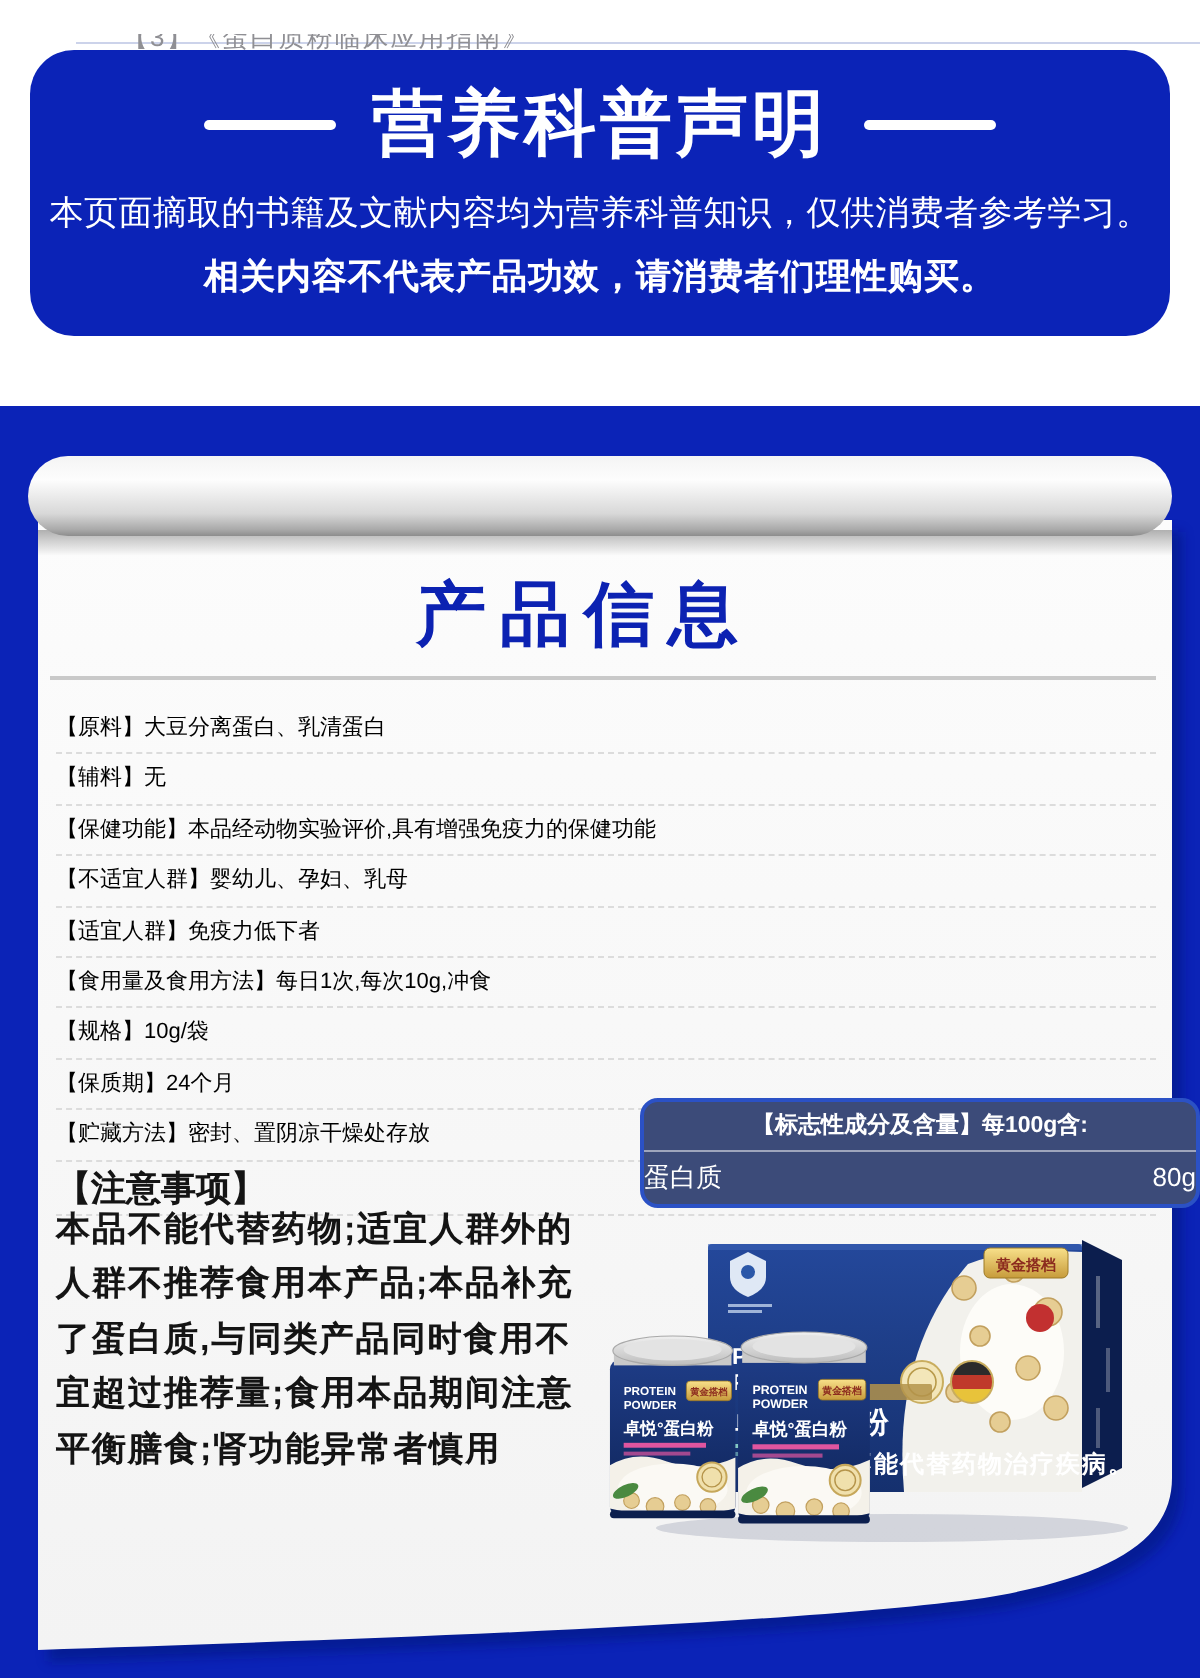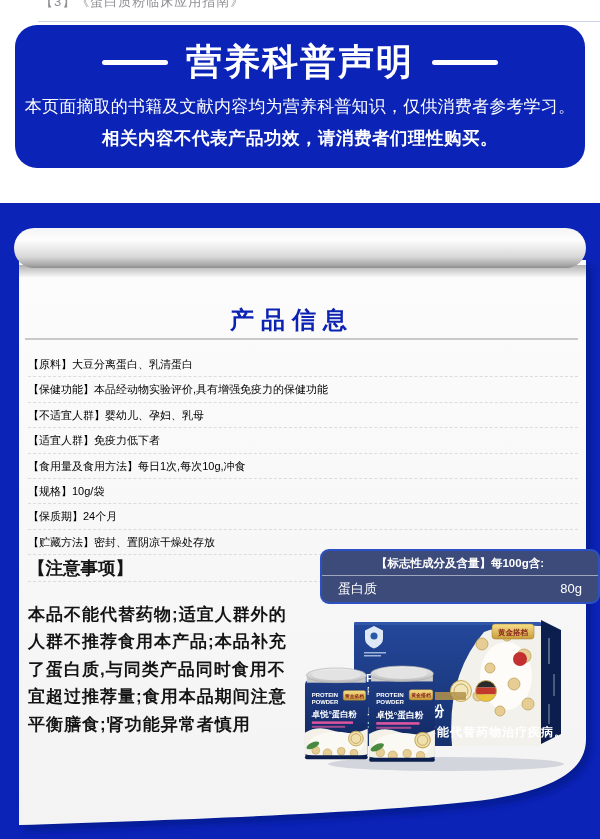--- a/index.html
+++ b/index.html
@@ -1,53 +1,53 @@
 <!DOCTYPE html>
 <html><head>
 <meta charset="utf-8">
 <style>
   * { margin:0; padding:0; box-sizing:border-box; }
   html,body { background:#ffffff; }
   body { font-family:"Liberation Sans","DejaVu Sans",sans-serif; }
   .page { position:relative; width:600px; height:839px; overflow:hidden; background:#ffffff; margin:0 auto; }
 
   
-  .top-ref-clip { position:absolute; top:0; left:0; right:0; height:11px; overflow:hidden; z-index:3; }
+  .top-ref-clip { position:absolute; top:17px; left:0; right:0; height:11px; overflow:hidden; z-index:3;padding-left:21px; }
   .top-ref-clip span { display:block; margin-top:-7px; padding-left:40px; font-size:13px; color:#8f8f94; letter-spacing:1px; }
   .top-hairline { position:absolute; top:21px; left:38px; right:0; height:1px; background:#ccd3ea; z-index:1; }
 
   
   .banner { position:absolute; left:15px; top:25px; width:570px; height:143px;
             background:#0b23b7; border-radius:22px; z-index:2;
             display:flex; flex-direction:column; align-items:center; padding-top:13px; }
   .banner-title-row { display:flex; align-items:center; justify-content:center; height:48px; }
   .banner-title { color:#ffffff; font-size:36px; font-weight:bold; letter-spacing:2px; line-height:48px; }
   .dash { display:inline-block; width:66px; height:5px; border-radius:3px; background:#ffffff; margin:0 18px; }
   .banner-line1 { margin-top:9px; color:#ffffff; font-size:17px; letter-spacing:0.2px; white-space:nowrap; }
   .banner-line2 { margin-top:8px; color:#ffffff; font-size:17.5px; font-weight:bold; letter-spacing:0.5px; white-space:nowrap; }
 
   
   .blue-area { position:absolute; left:0; top:203px; width:600px; height:636px; z-index:1; }
 
   
-  .card-title { position:absolute; top:304px; left:0; width:584px; text-align:center;
-                color:#0c22b2; font-size:24px; font-weight:bold; letter-spacing:7px; z-index:4; }
+  .card-title { position:absolute; top:284px; left:0; width:584px; text-align:center;
+                color:#0c22b2; font-size:35px; font-weight:bold; letter-spacing:7px; z-index:4; }
   .solid-divider { position:absolute; top:338px; left:25px; width:553px; height:2px; background:#c9c9c9; z-index:4; }
 
   .spec-list { position:absolute; top:352px; left:28px; width:550px; list-style:none; z-index:4; }
   .spec-list li { font-size:11px; color:#000000; line-height:24.4px; border-bottom:1px dashed #dcdcdc;
                   white-space:nowrap; overflow:hidden; }
   .spec-list li .lbl { letter-spacing:0; }
   .spec-list li.notice-head { font-size:17.5px; font-weight:bold; color:#141414; line-height:26px; }
 
   .comp-table { position:absolute; left:320px; top:549px; width:280px; z-index:5;
                 background:#3c4b79; border:2px solid #2b51c5; border-radius:9px; overflow:hidden; }
   .comp-header { height:25px; line-height:25px; text-align:center; color:#ffffff;
                  font-size:11.5px; font-weight:bold; border-bottom:1px solid rgba(255,255,255,0.5); }
-  .comp-row { display:flex; justify-content:space-between; padding:0 16px; height:26px; line-height:26px;
+  .comp-row { display:flex; justify-content:space-between; padding:0 0; height:26px; line-height:26px;
               color:#ffffff; font-size:13px; }
 
   .notice-text { position:absolute; left:28px; top:601px; width:266px; z-index:4;
                  font-size:17px; font-weight:bold; color:#141414; line-height:27.4px;
                  letter-spacing:1px; word-break:break-all; }
 
   .product-shot { position:absolute; left:296px; top:608px; width:290px; height:170px; z-index:5; }
 </style>
 </head>
 <body>
@@ -102,20 +102,21 @@
 
       <rect x="14" y="25" width="572" height="40" rx="20" fill="url(#rollG)"></rect>
     </svg>
   </div>
 
   <h2 class="card-title">产品信息</h2>
   <div class="solid-divider"></div>
 
   <ul class="spec-list">
     <li><span class="lbl">【原料】</span><span>大豆分离蛋白、乳清蛋白</span></li>
+    <li><span class="lbl">【辅料】</span><span>无</span></li>
     <li><span class="lbl">【保健功能】</span><span>本品经动物实验评价,具有增强免疫力的保健功能</span></li>
     <li><span class="lbl">【不适宜人群】</span><span>婴幼儿、孕妇、乳母</span></li>
     <li><span class="lbl">【适宜人群】</span><span>免疫力低下者</span></li>
     <li><span class="lbl">【食用量及食用方法】</span><span>每日1次,每次10g,冲食</span></li>
     <li><span class="lbl">【规格】</span><span>10g/袋</span></li>
     <li><span class="lbl">【保质期】</span><span>24个月</span></li>
     <li><span class="lbl">【贮藏方法】</span><span>密封、置阴凉干燥处存放</span></li>
     <li class="notice-head">【注意事项】</li>
   </ul>
 

